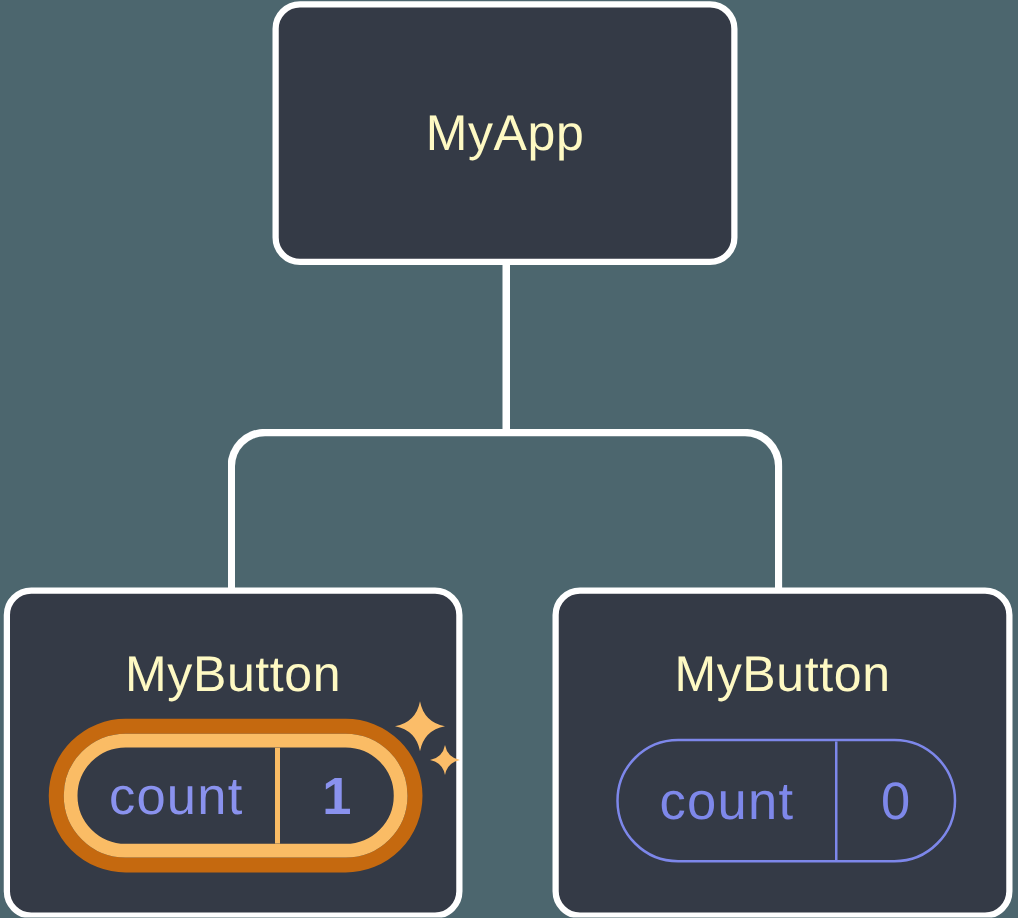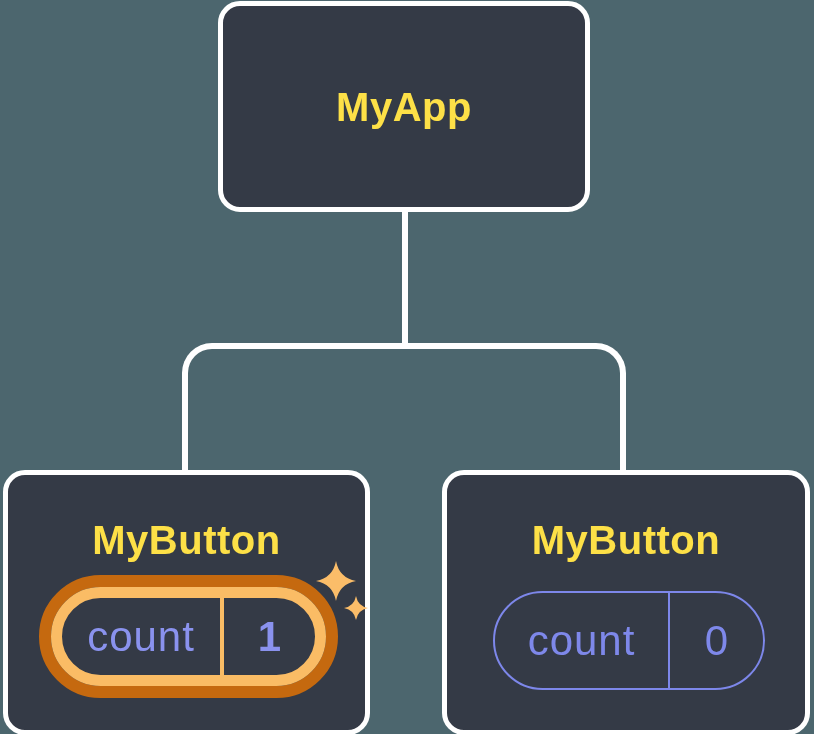--- a/index.html
+++ b/index.html
@@ -29,22 +29,22 @@
     background: #343a46;
     border: 5px solid #ffffff;
     border-radius: 22px;
   }
   .node-root  { left: 218px; top: 1px;  width: 372px; height: 211px; }
   .node-left  { left: 3px;   top: 470px; width: 367px; height: 265px; }
   .node-right { left: 442px; top: 470px; width: 368px; height: 265px; }
   .node-title {
     position: absolute;
     text-align: center;
-    color: #fde047;
-    font-size: 40px; font-weight: 700; letter-spacing: 0.5px;
+    color: #fef9c3;
+    font-size: 40px; font-weight: 400; letter-spacing: 0.5px;
     line-height: 44px;
   }
   .title-root  { left: 218px; top: 85px;  width: 372px; }
   .title-left  { left: 3px;   top: 518px; width: 367px; }
   .title-right { left: 442px; top: 518px; width: 368px; }
   
   .pill-hl {
     position: absolute; left: 39px; top: 575px;
     width: 299px; height: 123px;
     box-sizing: border-box;

